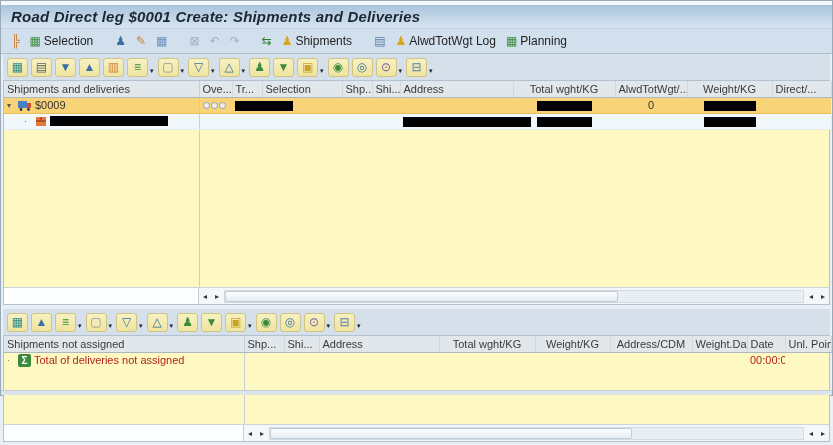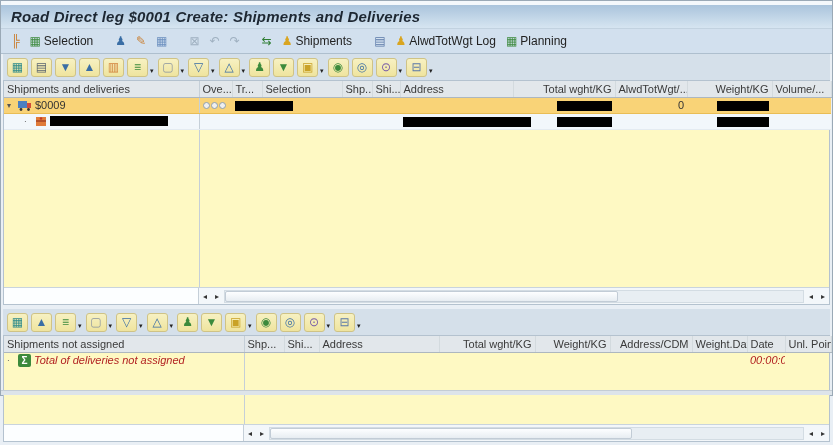--- a/index.html
+++ b/index.html
@@ -17,31 +17,31 @@
   .pane { padding:0 2px; }
   .alv-strip { height:26px; display:flex; align-items:center; gap:3px; padding:2px 4px; background:#d5e0ea; }
   .alv-btn { width:21px; height:19px; background:linear-gradient(to bottom,#f7f1c2,#efe49e); border:1px solid #cfc386; border-radius:3px; display:flex; align-items:center; justify-content:center; cursor:default; }
   .alv-btn .glyph { font-size:12px; line-height:12px; }
   .dd { font-size:7px; color:#222; margin:8px 1px 0 -1px; }
 
   .tablebox { background:#fef9c3; border:1px solid #b4c2cf; }
   table { border-collapse:collapse; table-layout:fixed; width:827px; font-size:11px; color:#333; }
   th { background:#e2e7eb; border-bottom:1px solid #adb7bf; border-right:1px solid #d3dade; font-weight:normal; text-align:left; height:16px; padding:0 3px; white-space:nowrap; overflow:hidden; color:#3a3a3a; }
   td { height:16px; padding:0 3px; white-space:nowrap; overflow:hidden; }
-  .num { text-align:right; }
+  .num { text-align:center; }
   td.tree, th.tree { border-right:1px solid #c5cfd8; }
   tr.sel td { background:#f9d377; border-bottom:1px solid #e9bd55; }
   tr.alt td { background:#f2f7fb; border-bottom:1px solid #e4ebf1; }
   .fill td { height:auto; }
   .treecell { display:flex; align-items:center; gap:3px; }
   .expander { color:#555; font-size:8px; width:8px; display:inline-block; }
   .indent { width:14px; display:inline-block; }
   .redact { display:inline-block; height:10px; background:#000; vertical-align:middle; }
   .light { display:inline-block; width:7px; height:7px; border-radius:50%; border:1px solid #8fa0ad; background:#efefef; margin-right:1px; }
-  .redtext { color:#b22222;font-style:italic; }
+  .redtext { color:#b22222; }
   .sumicon { width:13px; height:13px; background:#3c8a3c; color:#fff; font-size:10px; font-weight:bold; display:inline-flex; align-items:center; justify-content:center; border-radius:2px; }
 
   .hscroll { height:17px; background:#f3f7fa; border-top:1px solid #c9d4dd; display:flex; align-items:center; }
   .hs-left { height:100%; background:#fcfeff; border-right:1px solid #c5cfd8; }
   .hs-arrow { width:12px; height:13px; font-size:8px; color:#333; display:flex; align-items:center; justify-content:center; cursor:default; }
   .hs-track { flex:1; height:13px; background:#e8eef3; border:1px solid #d3dce3; display:flex; margin:0 1px; }
   .hs-thumb { height:100%; background:linear-gradient(to bottom,#fdfeff,#e7edf2); border:1px solid #c2ccd6; border-radius:2px; }
   .gap { height:4px; }
   .statusbar { position:absolute; bottom:0; left:0; width:100%; height:5px; background:#dde4ea; border-top:1px solid #c4cdd5; }
 </style>
@@ -184,21 +184,21 @@
           <th class="tree">Shipments and deliveries</th>
           <th>Ove...</th>
           <th>Tr...</th>
           <th>Selection</th>
           <th>Shp...</th>
           <th>Shi...</th>
           <th>Address</th>
           <th class="num">Total wght/KG</th>
           <th class="num">AlwdTotWgt/...</th>
           <th class="num">Weight/KG</th>
-          <th>Volume/...</th>
+          <th>Direct/...</th>
         </tr>
         <tr class="sel">
           <td class="tree">
             <span class="treecell">
               <span class="expander">▾</span>
               <svg width="14" height="11">
                     <rect x="0" y="1" width="9" height="7" fill="#4a7fc1"></rect>
                     <rect x="9" y="3" width="4" height="5" fill="#d04a3a"></rect>
                     <circle cx="3" cy="9.5" r="1.4" fill="#333"></circle>
                     <circle cx="10.5" cy="9.5" r="1.4" fill="#333"></circle>

